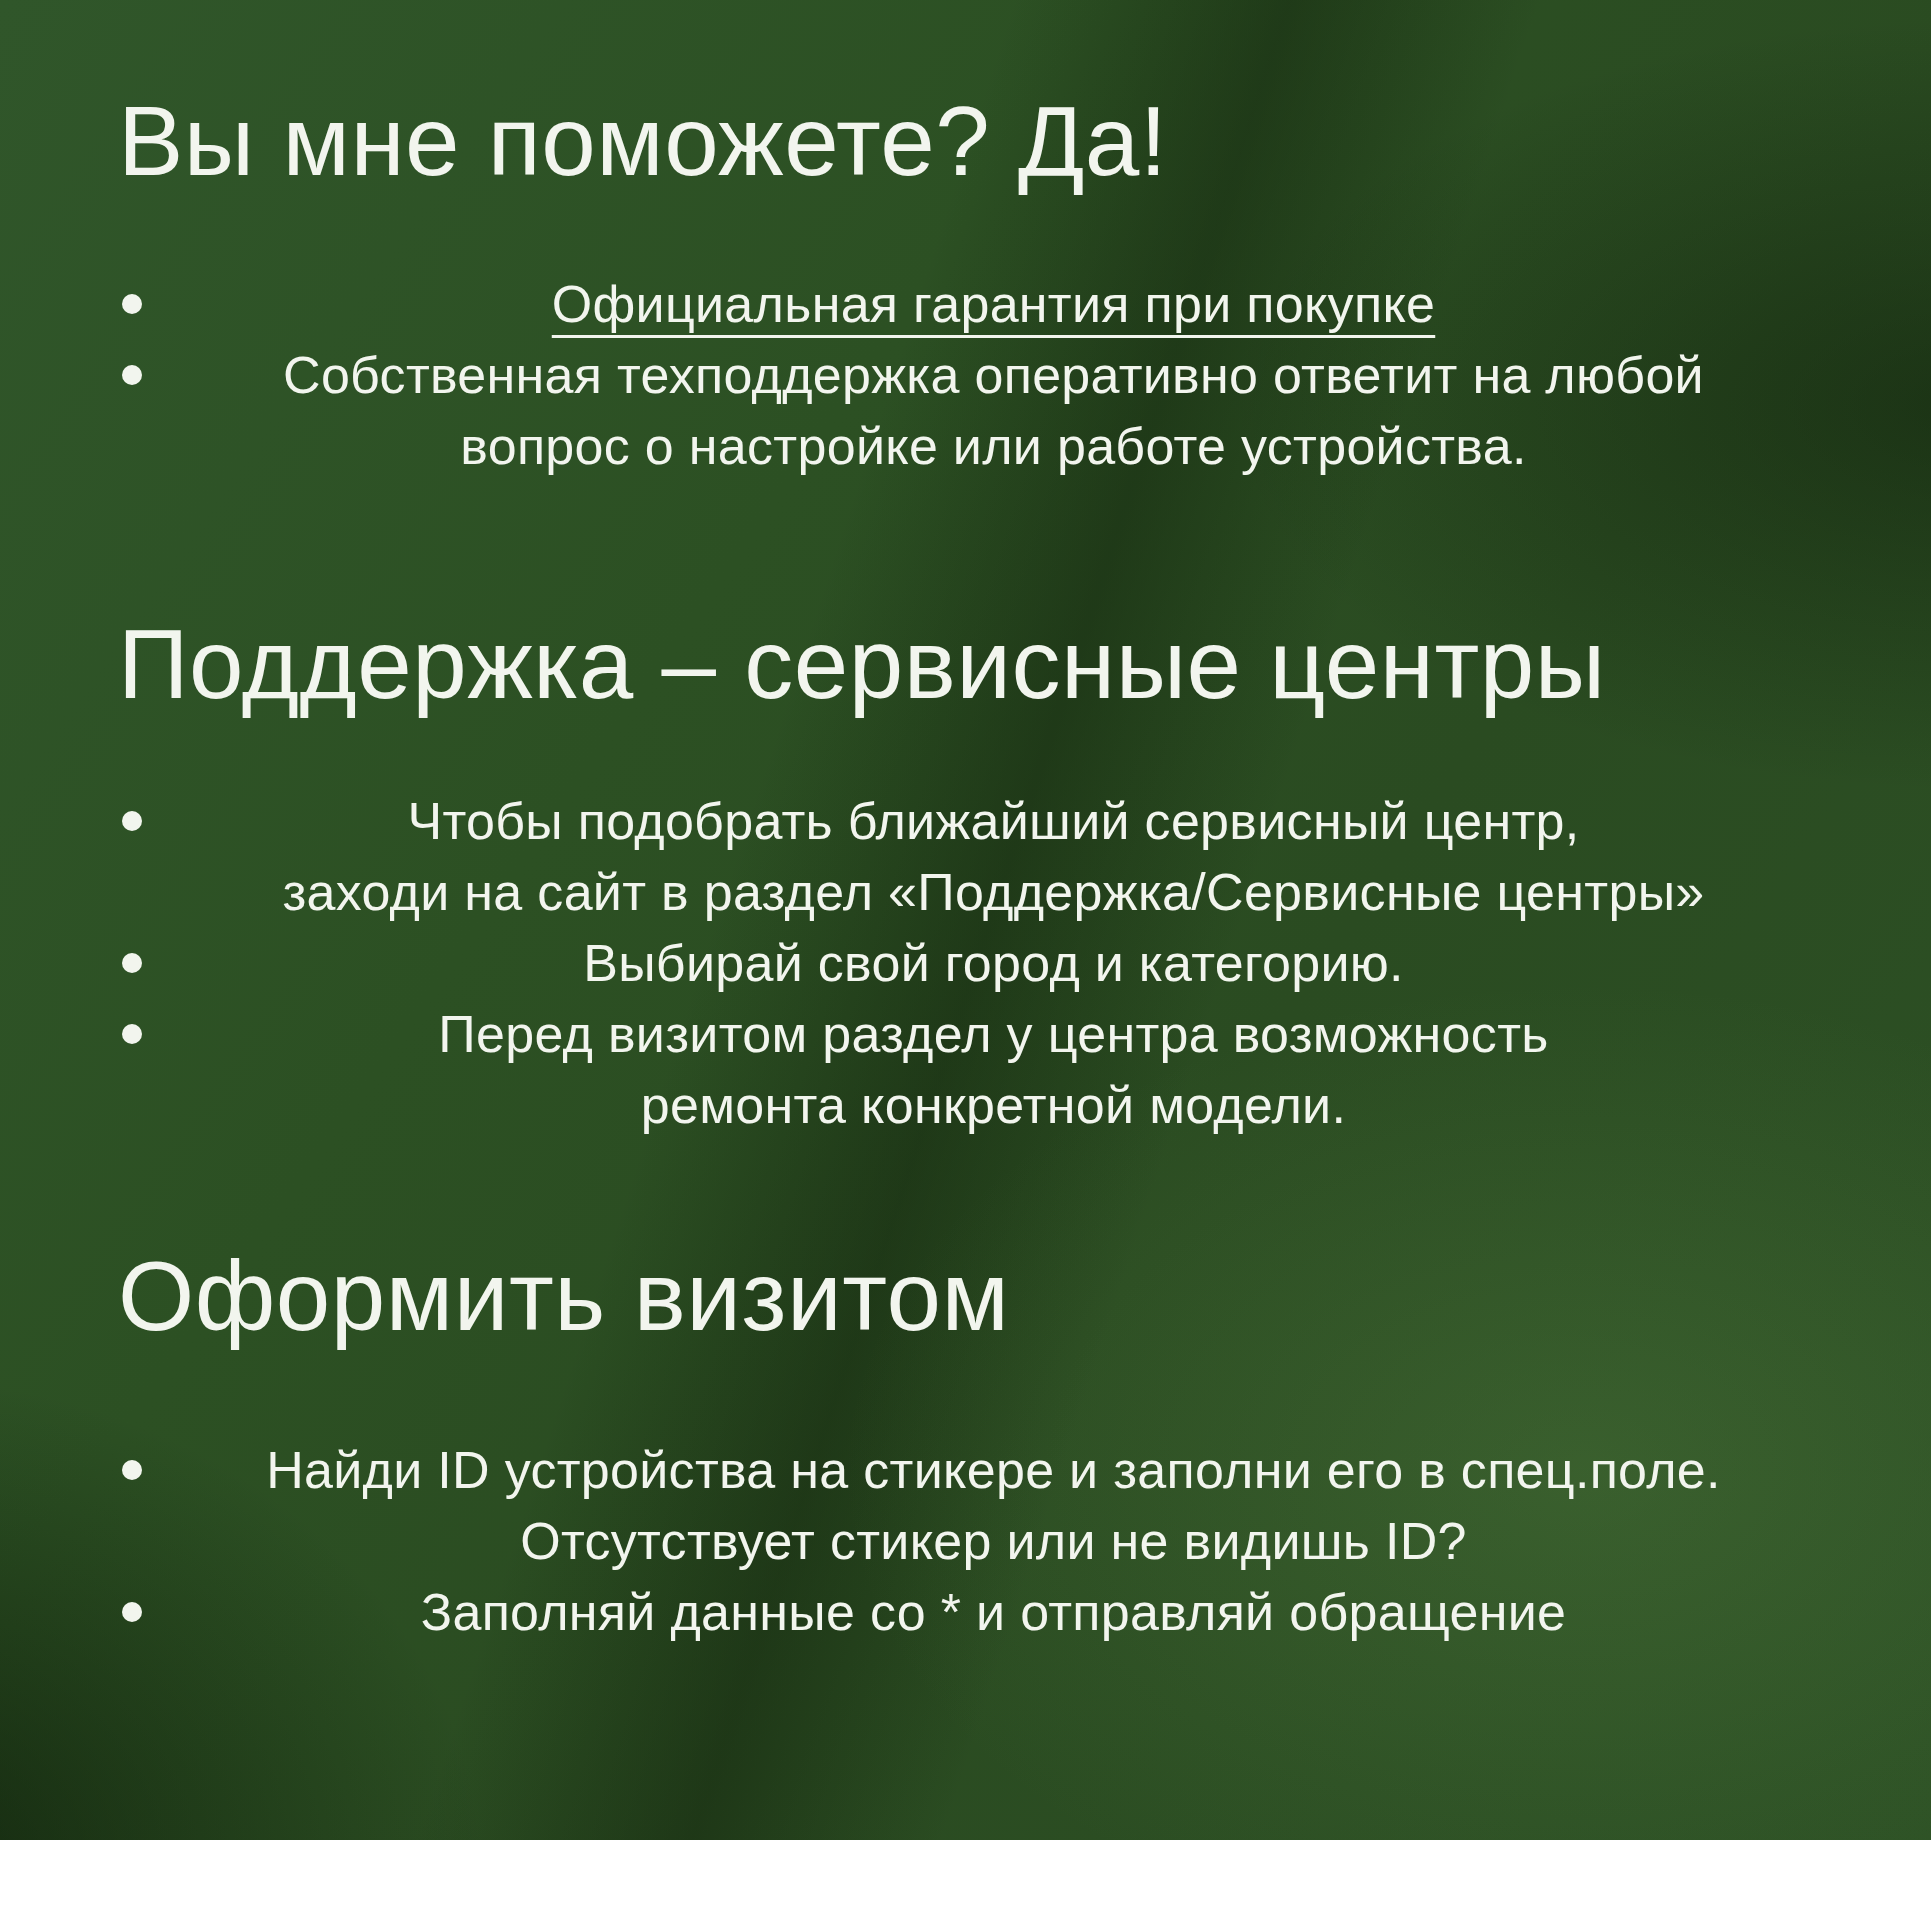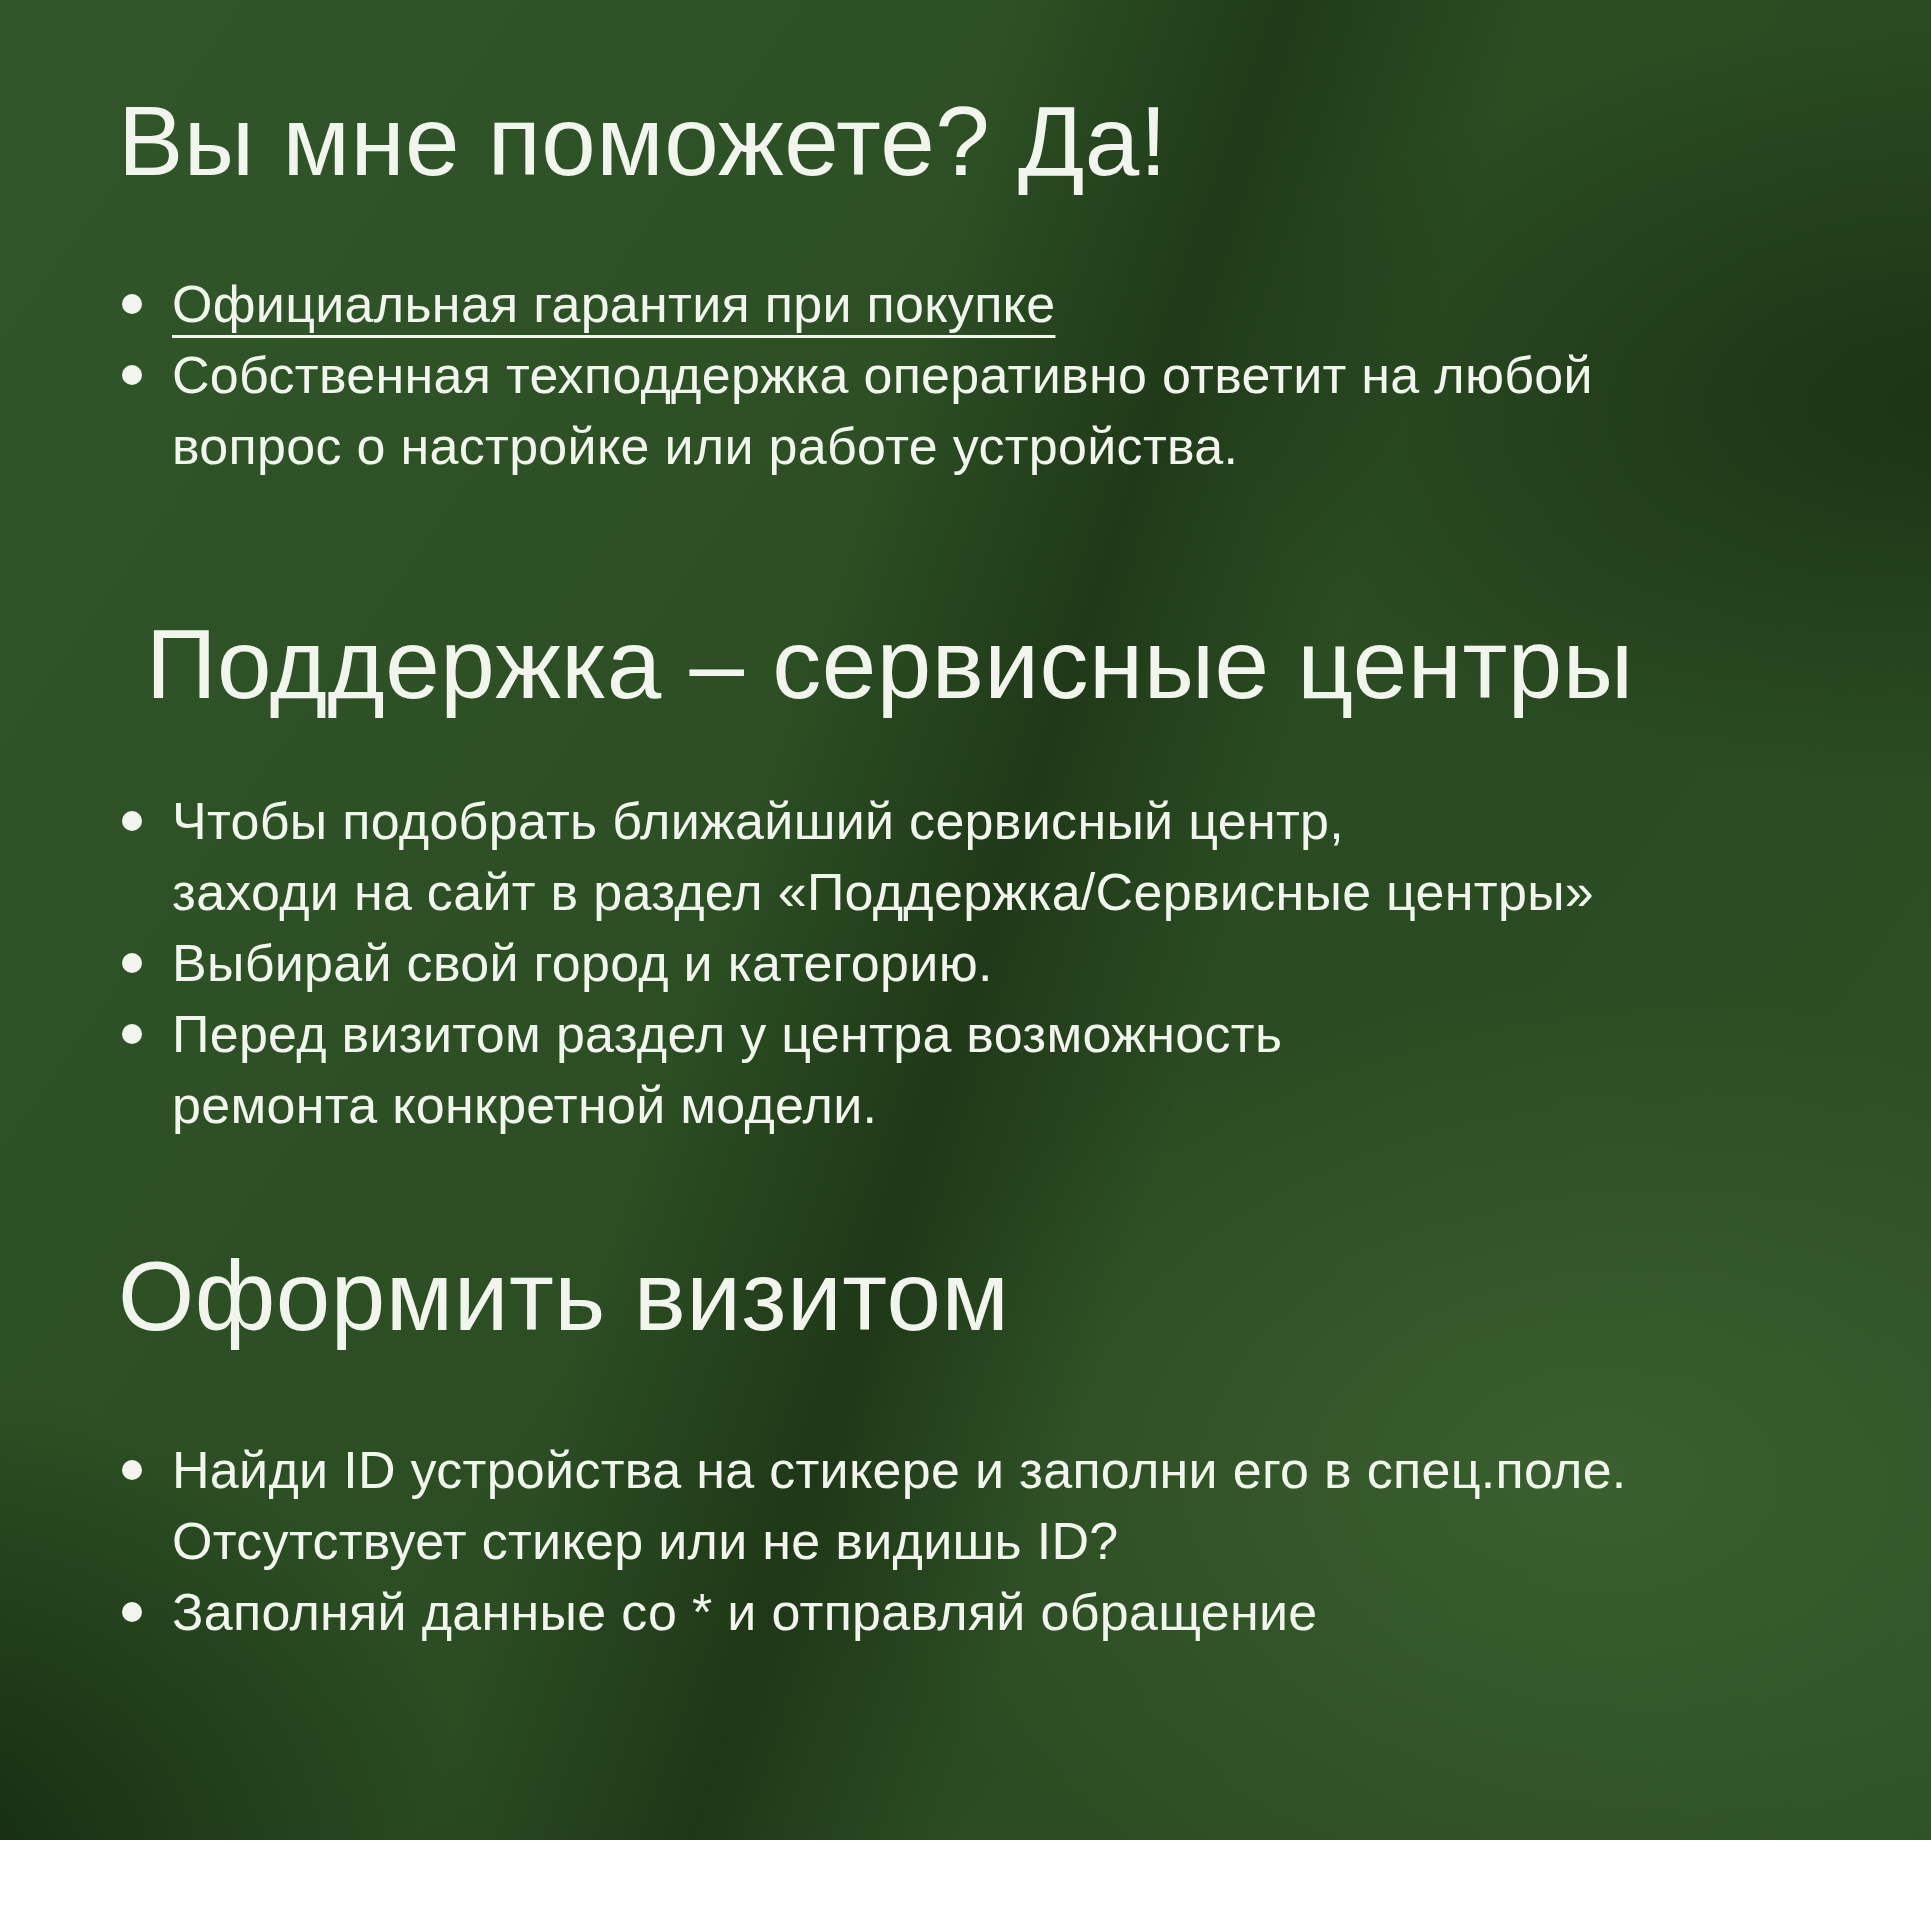--- a/index.html
+++ b/index.html
@@ -22,36 +22,37 @@
       linear-gradient(108deg, rgba(0,0,0,0) 40%, rgba(9,20,5,0.35) 51%, rgba(0,0,0,0) 61%),
       linear-gradient(125deg, #30562a 0%, #2c5023 35%, #2a4b21 62%, #2d5125 100%);
   }
   .heading {
     font-size: 98px;
     line-height: 116px;
     font-weight: normal;
     letter-spacing: 0.5px;
     margin: 0;
   }
-  .h2-spacer { margin-top: 124px; margin-left: 28px; }
+  .h2-spacer { margin-top: 124px; }
   .h3-spacer { margin-top: 97px; }
   ul.bullets {
     list-style: none;
     margin: 0;
     padding: 0;
   }
   .s1 ul.bullets { margin-top: 70px; }
   .s2 ul.bullets { margin-top: 64px; }
   .s3 ul.bullets { margin-top: 81px; }
   ul.bullets li {
     position: relative;
     padding-left: 54px;
     font-size: 52px;
     line-height: 71px;
     letter-spacing: 0.3px;
+    text-align: center;
   }
   .bullet-dot {
     position: absolute;
     left: 3.9px;
     top: 25px;
     width: 20px;
     height: 20px;
     border-radius: 50%;
     background: #f2f5ee;
   }

